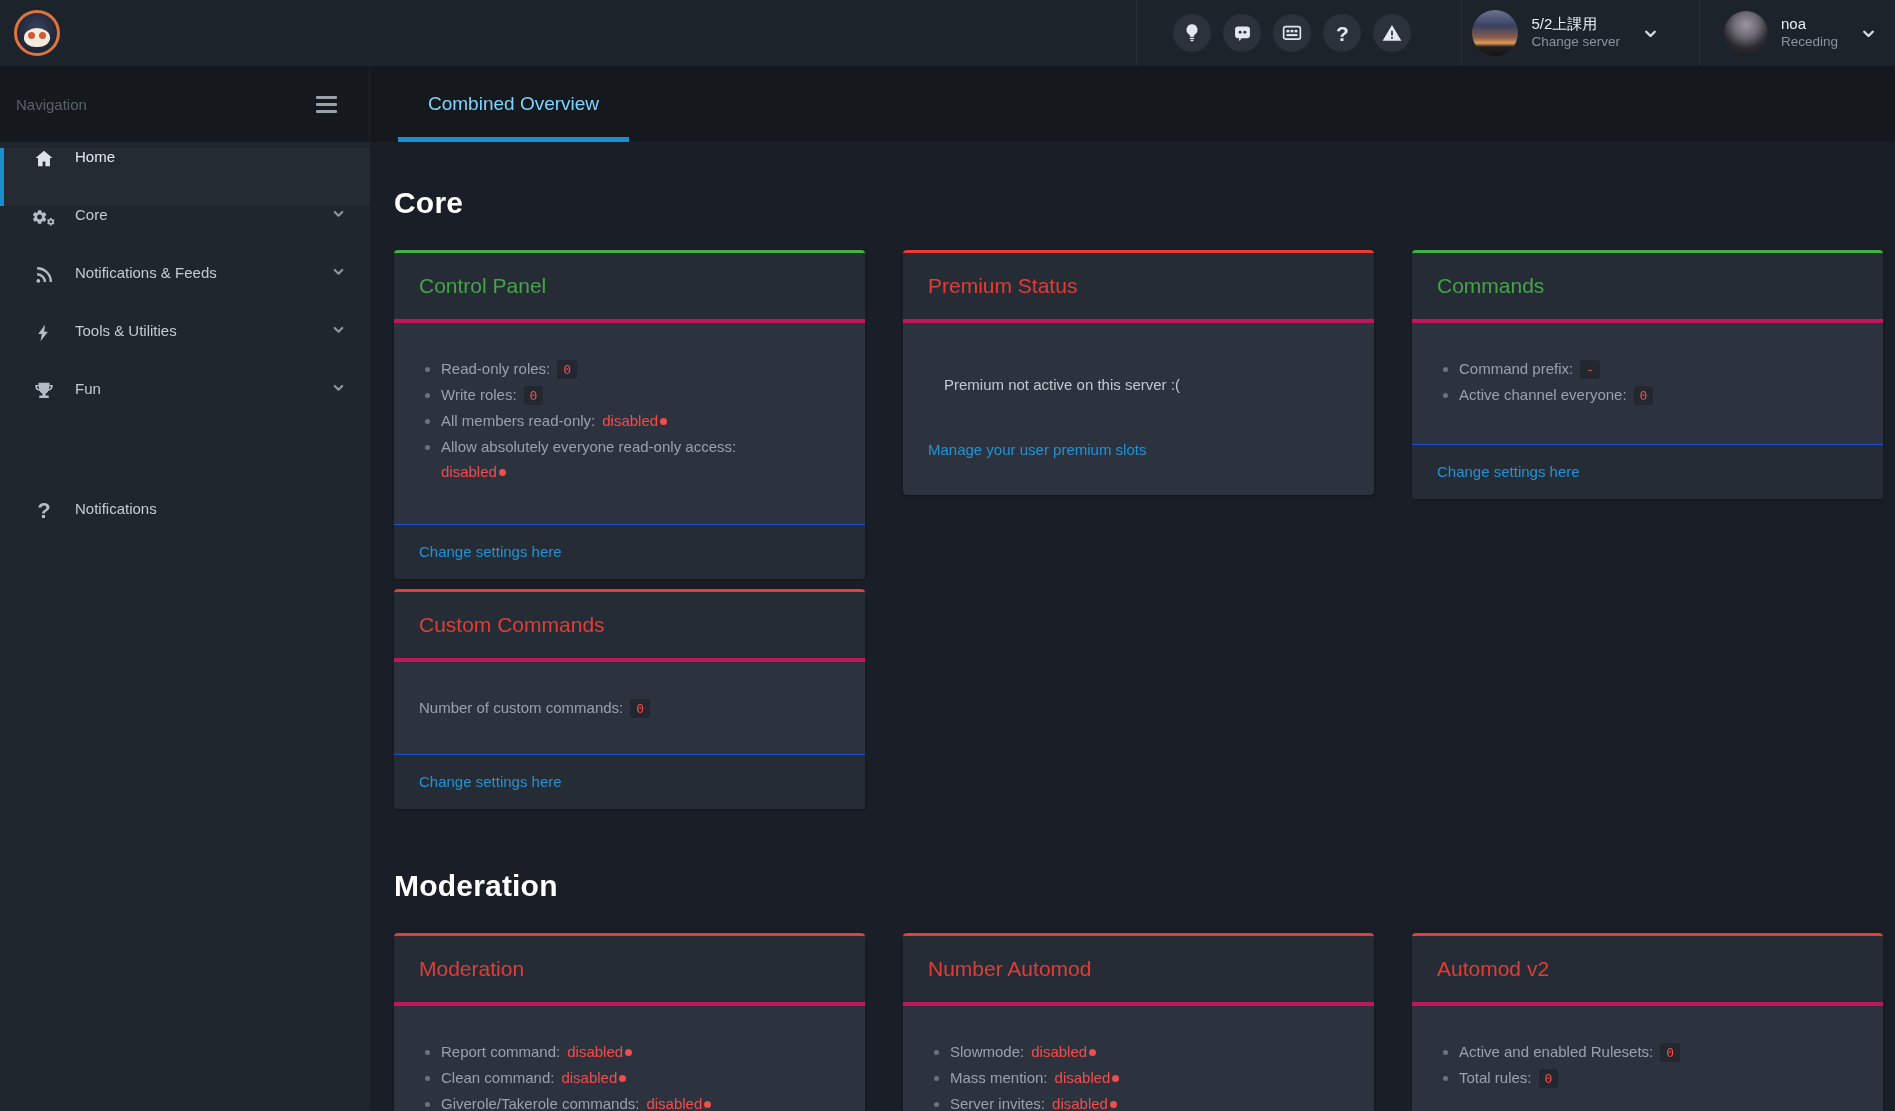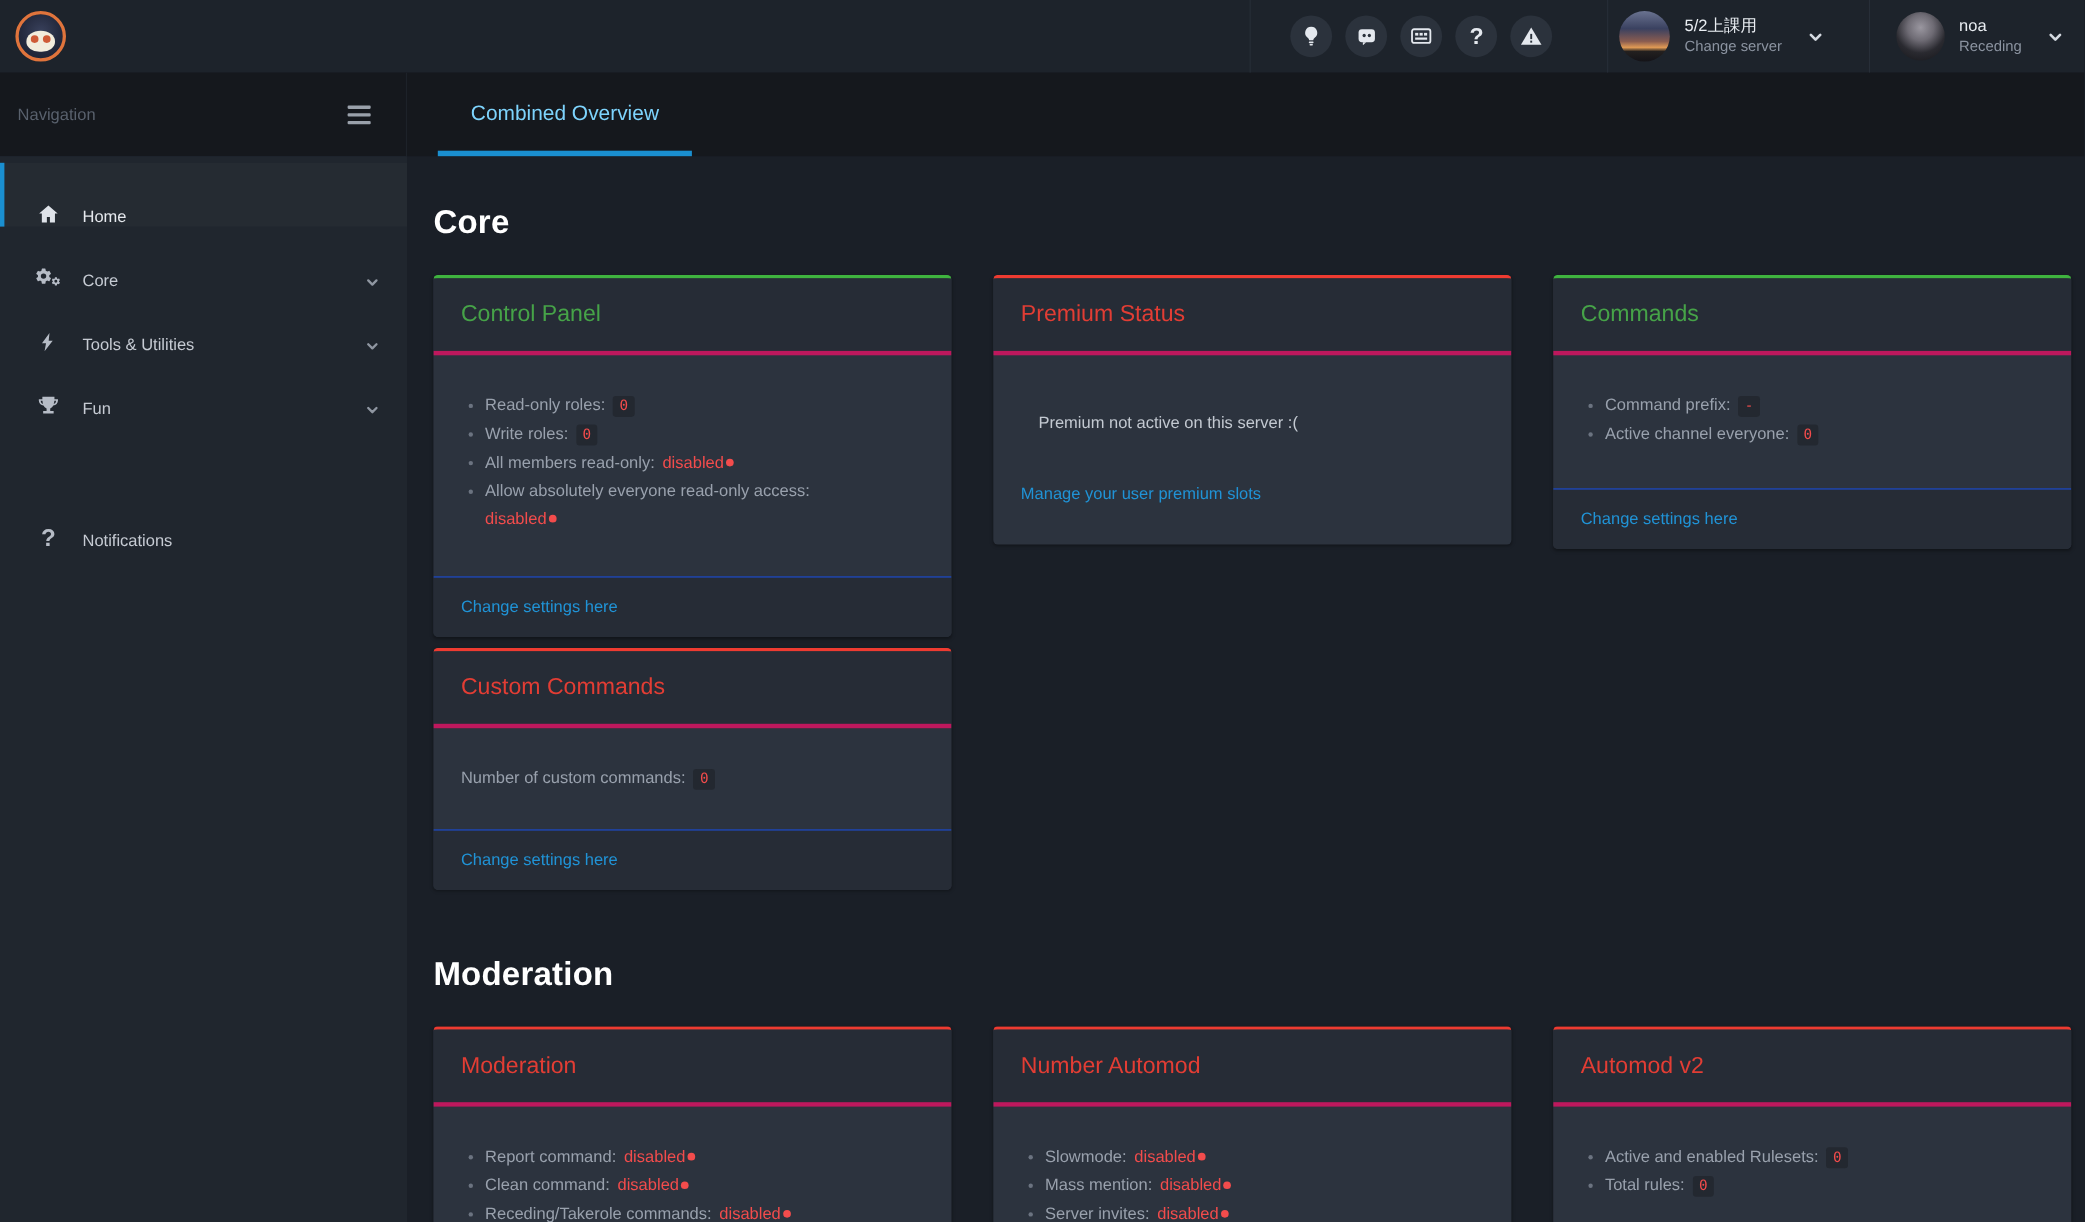--- a/index.html
+++ b/index.html
@@ -43,21 +43,21 @@
     padding:0 28px 0 16px; border-right:1px solid #1d2229; }
   .nav-label { color:#59616d; font-size:15px; }
   .hamburger { background:none; border:none; cursor:pointer; display:flex; flex-direction:column; gap:4px; padding:4px; }
   .hamburger span { display:block; width:21px; height:3px; border-radius:1px; background:#9aa1ab; }
   .tab-active { margin-left:28px; position:relative; display:flex; align-items:center; padding:0 30px;
     color:#7dd3fc; font-size:19px; cursor:pointer; }
   .tab-active::after { content:""; position:absolute; left:0; right:0; bottom:0; height:5px; background:#1a8fd0; }
   
   .page-row { display:flex; height:969px; }
   .sidebar { width:370px; flex:0 0 auto; background:#20262e; padding-top:6px; }
-  .sidebar-item { height:58px; display:flex; align-items:flex-end; cursor:pointer; color:#c6cbd3; font-size:15px; }
+  .sidebar-item { height:58px; display:flex; align-items:flex-start; cursor:pointer; color:#c6cbd3; font-size:15px; }
   .sidebar-item .s-icon { width:28px; margin-left:30px; margin-right:17px; display:flex; justify-content:center; color:#b6bcc6; }
   .sidebar-item.active { border-left:4px solid #1a8fd0; background:rgba(255,255,255,0.025); color:#e6e9ee; }
   .sidebar-item.active .s-icon { margin-left:26px; color:#dfe3e9; }
   .s-chevron { margin-left:auto; margin-right:24px; color:#8f96a1; display:flex; }
   .sidebar-item.doc-item { margin-top:62px; }
   .s-icon .qmark { font-size:22px; font-weight:bold; line-height:1; }
   
   .main { flex:1; padding:44px 12px 0 24px; overflow:hidden; }
   .section-title { font-size:30px; font-weight:600; color:#ffffff; margin:0 0 30px 0; letter-spacing:.2px; }
   .content-section + .content-section { margin-top:60px; }
@@ -195,20 +195,35 @@
       </span>
       <span>Core</span>
       <span class="s-chevron">
         <svg width="15" height="15" viewBox="0 0 24 24" fill="none" stroke="currentColor" stroke-width="3.4" stroke-linecap="round" stroke-linejoin="round">
             <path d="M6 9.5l6 6 6-6"></path>
           </svg>
       </span>
     </div>
     <div class="sidebar-item">
       <span class="s-icon">
+        <svg width="22" height="22" viewBox="0 0 24 24" fill="none" stroke="currentColor" stroke-width="2.6">
+            <path d="M4.5 11.2a8.5 8.5 0 0 1 8.5 8.5"></path>
+            <path d="M4.5 4.6A15 15 0 0 1 19.5 19.6"></path>
+            <circle cx="5.8" cy="18.4" r="2.1" fill="currentColor" stroke="none"></circle>
+          </svg>
+      </span>
+      <span>Notifications &amp; Feeds</span>
+      <span class="s-chevron">
+        <svg width="15" height="15" viewBox="0 0 24 24" fill="none" stroke="currentColor" stroke-width="3.4" stroke-linecap="round" stroke-linejoin="round">
+            <path d="M6 9.5l6 6 6-6"></path>
+          </svg>
+      </span>
+    </div>
+    <div class="sidebar-item">
+      <span class="s-icon">
         <svg width="20" height="22" viewBox="0 0 24 24" fill="currentColor">
             <path d="M13.2 2 5 13.3h4.4L7.8 22l8.9-11.5h-4.4z"></path>
           </svg>
       </span>
       <span>Tools &amp; Utilities</span>
       <span class="s-chevron">
         <svg width="15" height="15" viewBox="0 0 24 24" fill="none" stroke="currentColor" stroke-width="3.4" stroke-linecap="round" stroke-linejoin="round">
             <path d="M6 9.5l6 6 6-6"></path>
           </svg>
       </span>
@@ -293,21 +308,21 @@
           <div class="cards-grid">
             <div class="card-col">
               <article class="card" style="border-top-color: rgb(238, 59, 49);">
                 <div class="card-header">
                   <h3 class="card-title" style="color: rgb(226, 61, 52);">Moderation</h3>
                 </div>
                 <div class="card-body" style="min-height: 200px;">
                   <ul class="card-list">
                     <li class="card-list-item"><span class="item-label">Report command:</span><span class="value-wrap"><span class="value-flag">disabled</span><span class="status-dot"></span></span></li>
                     <li class="card-list-item"><span class="item-label">Clean command:</span><span class="value-wrap"><span class="value-flag">disabled</span><span class="status-dot"></span></span></li>
-                    <li class="card-list-item"><span class="item-label">Receding/Takerole commands:</span><span class="value-wrap"><span class="value-flag">disabled</span><span class="status-dot"></span></span></li>
+                    <li class="card-list-item"><span class="item-label">Giverole/Takerole commands:</span><span class="value-wrap"><span class="value-flag">disabled</span><span class="status-dot"></span></span></li>
                   </ul>
                 </div>
               </article>
             </div>
             <div class="card-col">
               <article class="card" style="border-top-color: rgb(238, 59, 49);">
                 <div class="card-header">
                   <h3 class="card-title" style="color: rgb(226, 61, 52);">Number Automod</h3>
                 </div>
                 <div class="card-body" style="min-height: 200px;">

